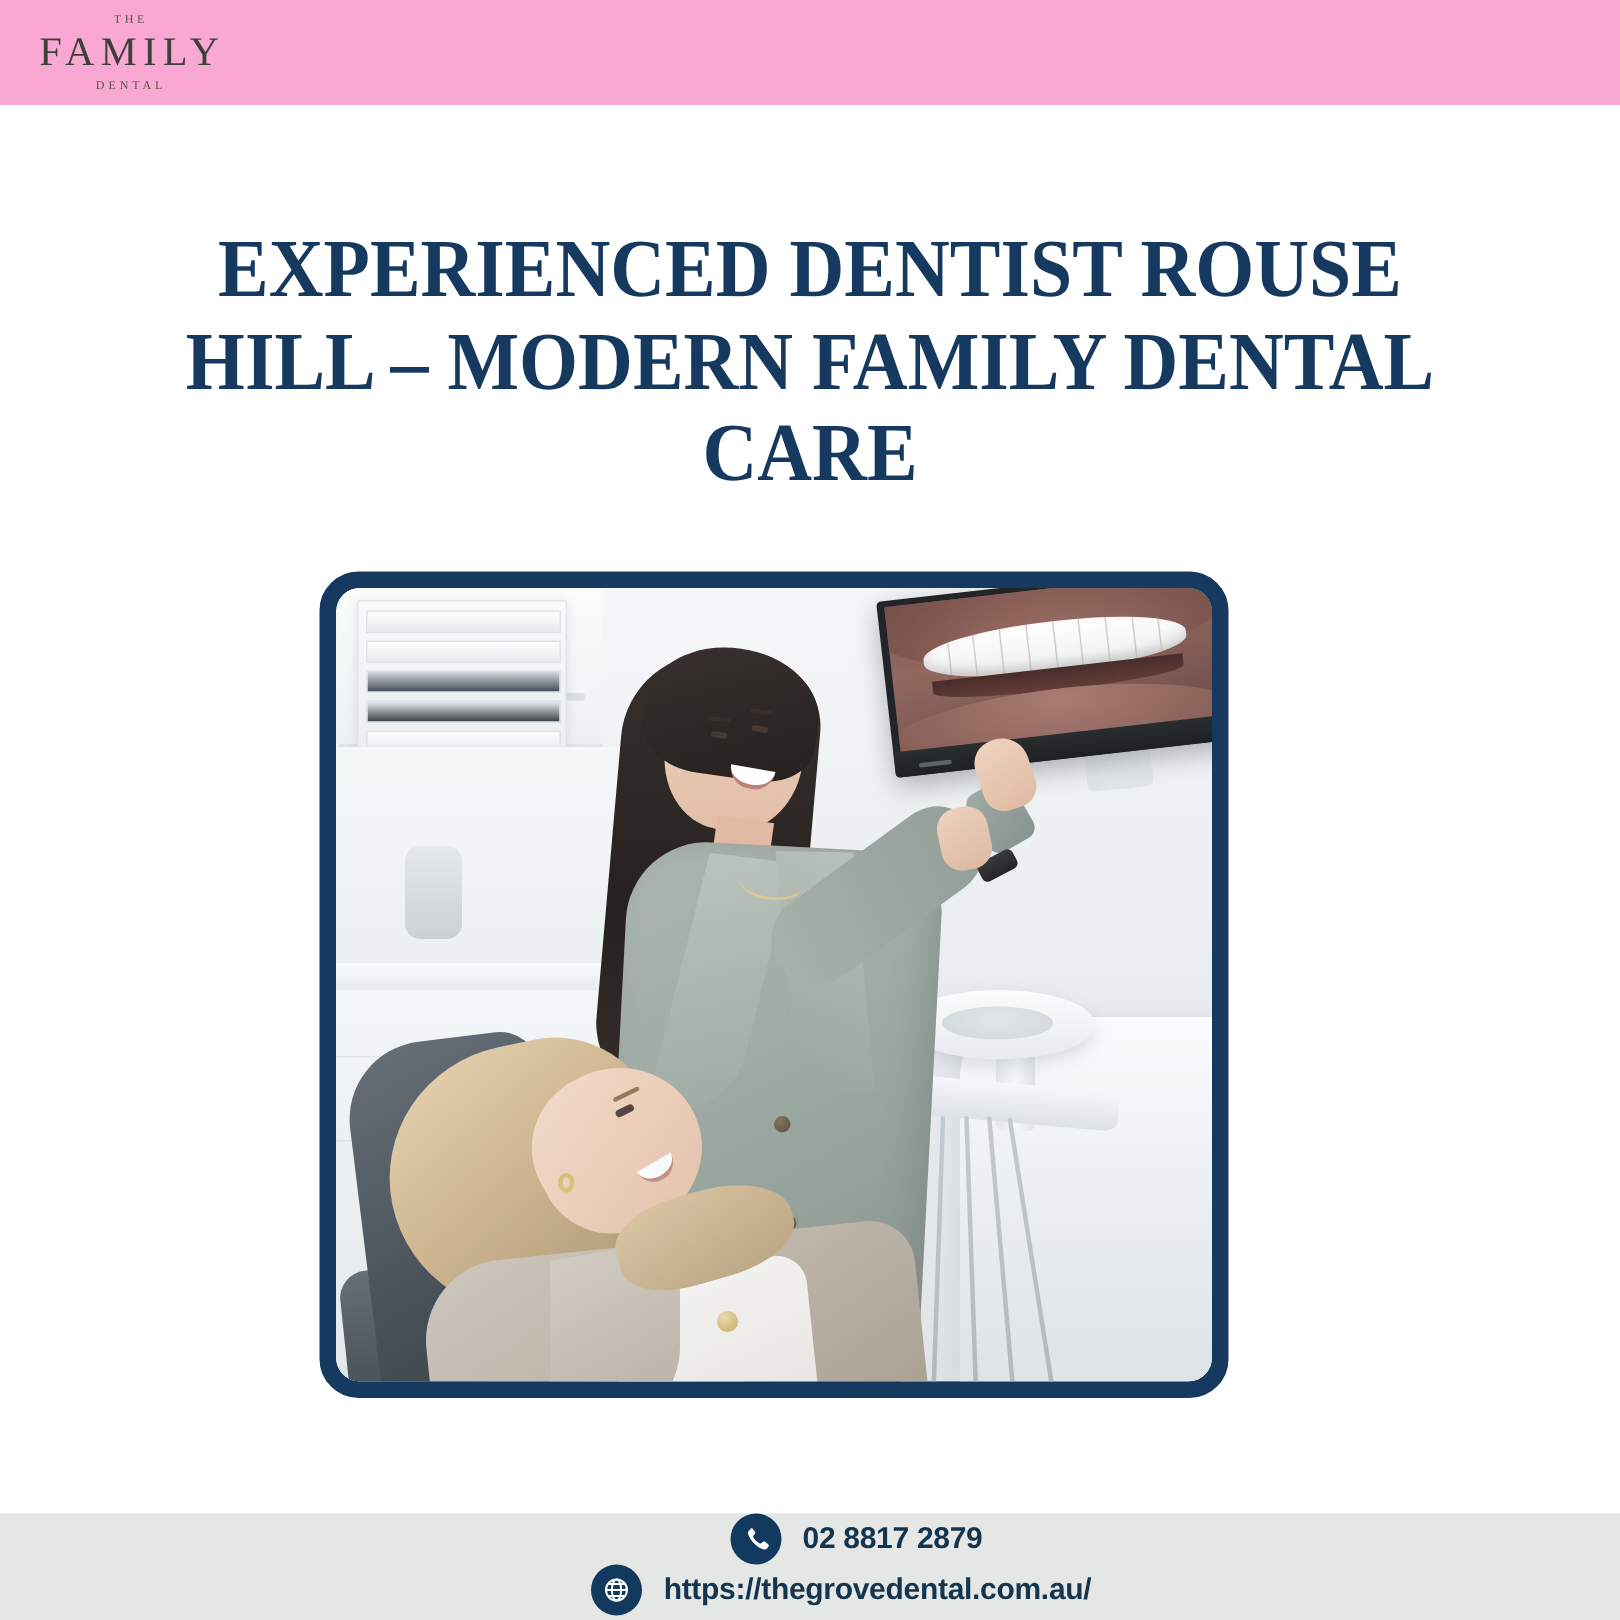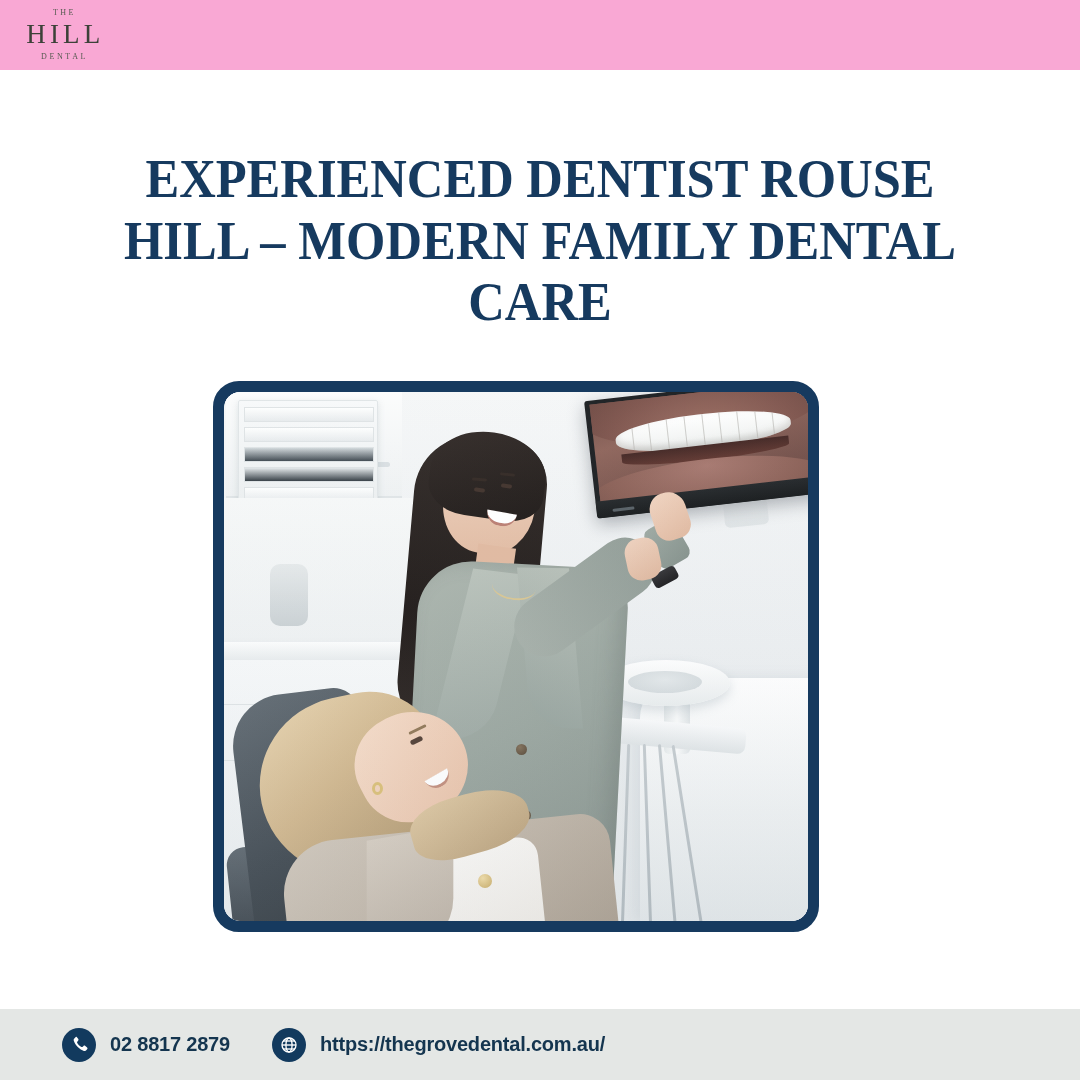--- a/index.html
+++ b/index.html
@@ -458,21 +458,21 @@
     position:absolute; inset:0;
     background:linear-gradient(180deg, rgba(255,255,255,.06), rgba(190,200,208,.12));
     pointer-events:none;
   }
 
   
   .footer-bar {
     position:absolute; left:0; top:1009px;
     width:1080px; height:71px;
     background:#e4e7e5;
-    display:flex; align-items:center;
+    display:flex; align-items:center;flex-direction:column;
   }
   .contact-item {
     display:flex; align-items:center;
   }
   .contact-item:nth-child(1){ margin-left:62px; }
   .contact-item:nth-child(2){ margin-left:42px; }
   .contact-item:nth-child(3){ margin-left:32px; }
   .ci-icon {
     width:34px; height:34px; border-radius:50%;
     background:#123a5e;
@@ -488,21 +488,21 @@
     letter-spacing:-0.2px;
     white-space:nowrap;
   }
 </style>
 </head>
 <body>
 
 <div class="header-bar">
   <div class="logo-block">
     <div class="logo-the">THE</div>
-    <div class="logo-grove">HILL</div>
+    <div class="logo-grove">FAMILY</div>
     <div class="logo-dental">DENTAL</div>
   </div>
 </div>
 
 <h1 class="headline">EXPERIENCED DENTIST ROUSE HILL – MODERN FAMILY DENTAL CARE</h1>
 
 <div class="photo-frame">
   <div class="photo">
     <div class="wall"></div>
 

